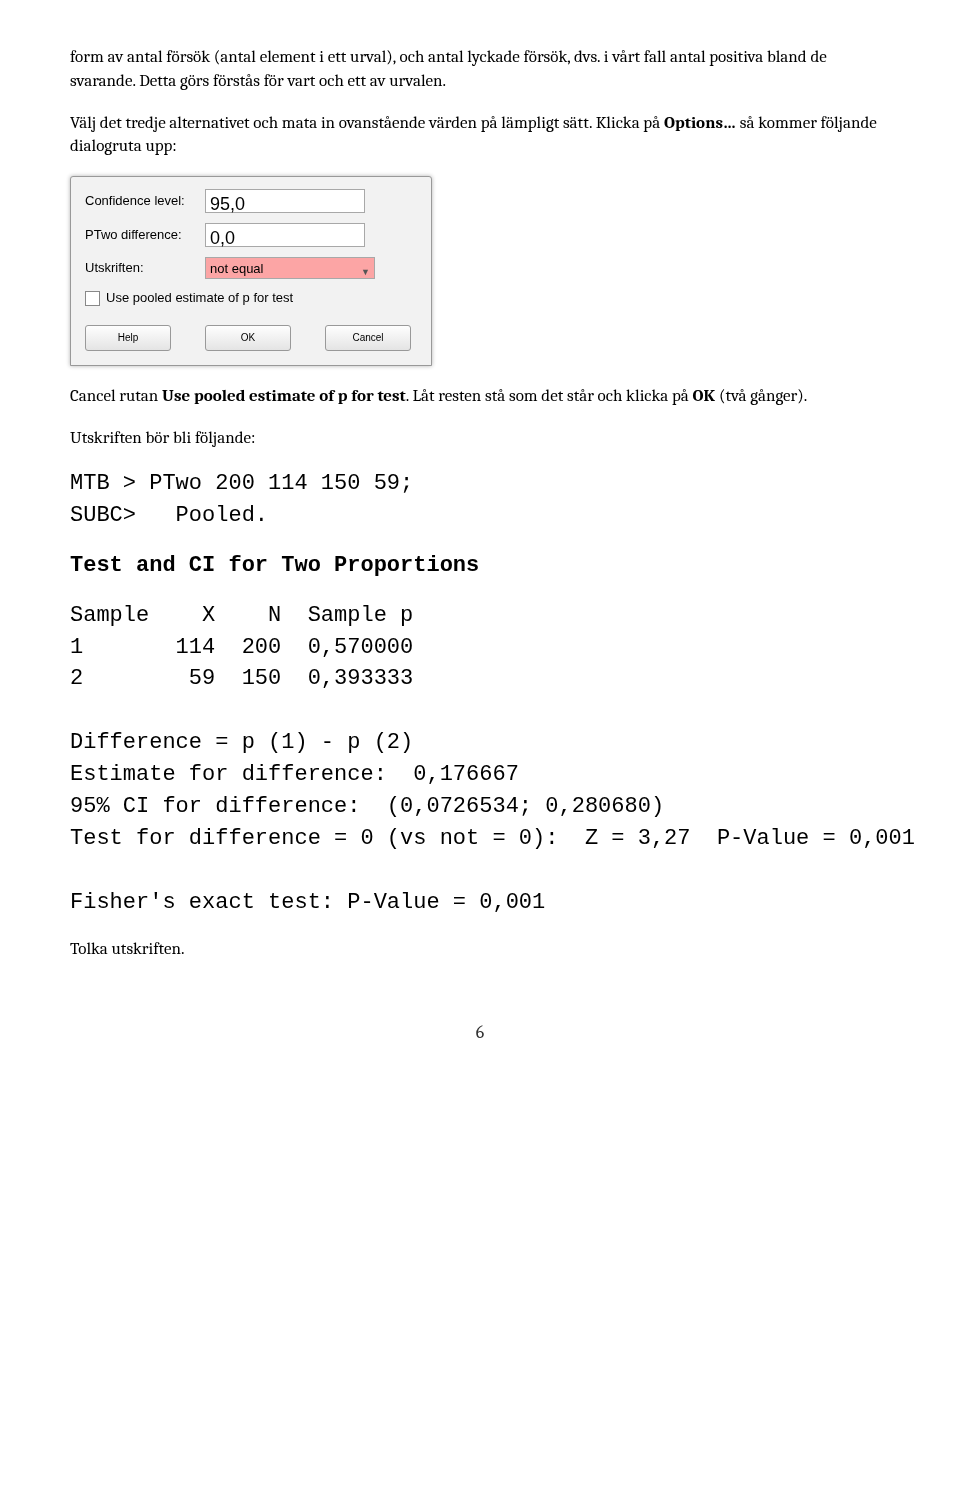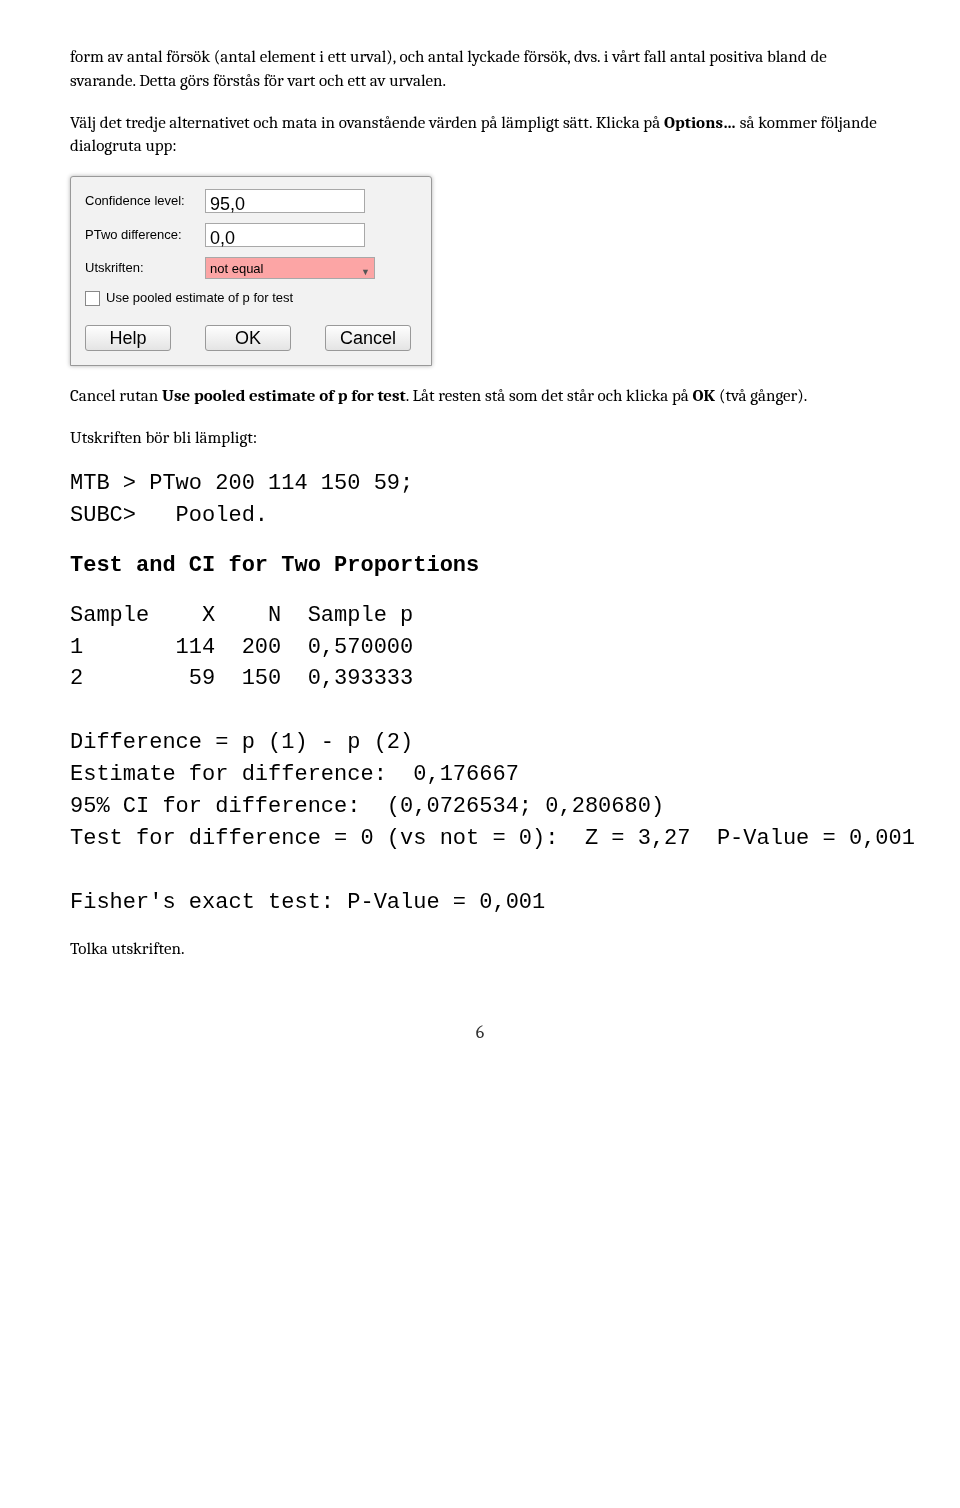--- a/index.html
+++ b/index.html
@@ -81,21 +81,21 @@
     margin-top: 18px;
   }
   .dlg-btn {
     background: linear-gradient(#fefefe,#e4e4e4);
     border: 1px solid #999;
     border-radius: 3px;
     width: 84px;
     height: 24px;
     display: flex; align-items: center; justify-content: center;
     font-family: inherit;
-    font-size: 18px;
+    font-size: 10px;
   }
   .code-block {
     font-family: "Courier New", monospace;
     font-size: 22px;
     white-space: pre;
     margin: 0 0 18px 0;
     line-height: 1.45;
   }
   .page-num {
     text-align: center;
@@ -139,21 +139,21 @@
       <div class="dlg-btn">OK</div>
       <div class="dlg-btn">Cancel</div>
     </div>
   </div>
 </div>
 
 <p>
   <span>Cancel rutan </span><span class="bold">Use pooled estimate of p for test</span><span>. Låt resten stå som det står och klicka på </span><span class="bold">OK</span><span> (två gånger).</span>
 </p>
 
-<p>Utskriften bör bli lämpligt:</p>
+<p>Utskriften bör bli följande:</p>
 
 <div class="code-block">MTB &gt; PTwo 200 114 150 59;
 SUBC&gt;   Pooled.</div>
 
 <div class="code-block bold">Test and CI for Two Proportions</div>
 
 <div class="code-block">Sample    X    N  Sample p
 1       114  200  0,570000
 2        59  150  0,393333
 

